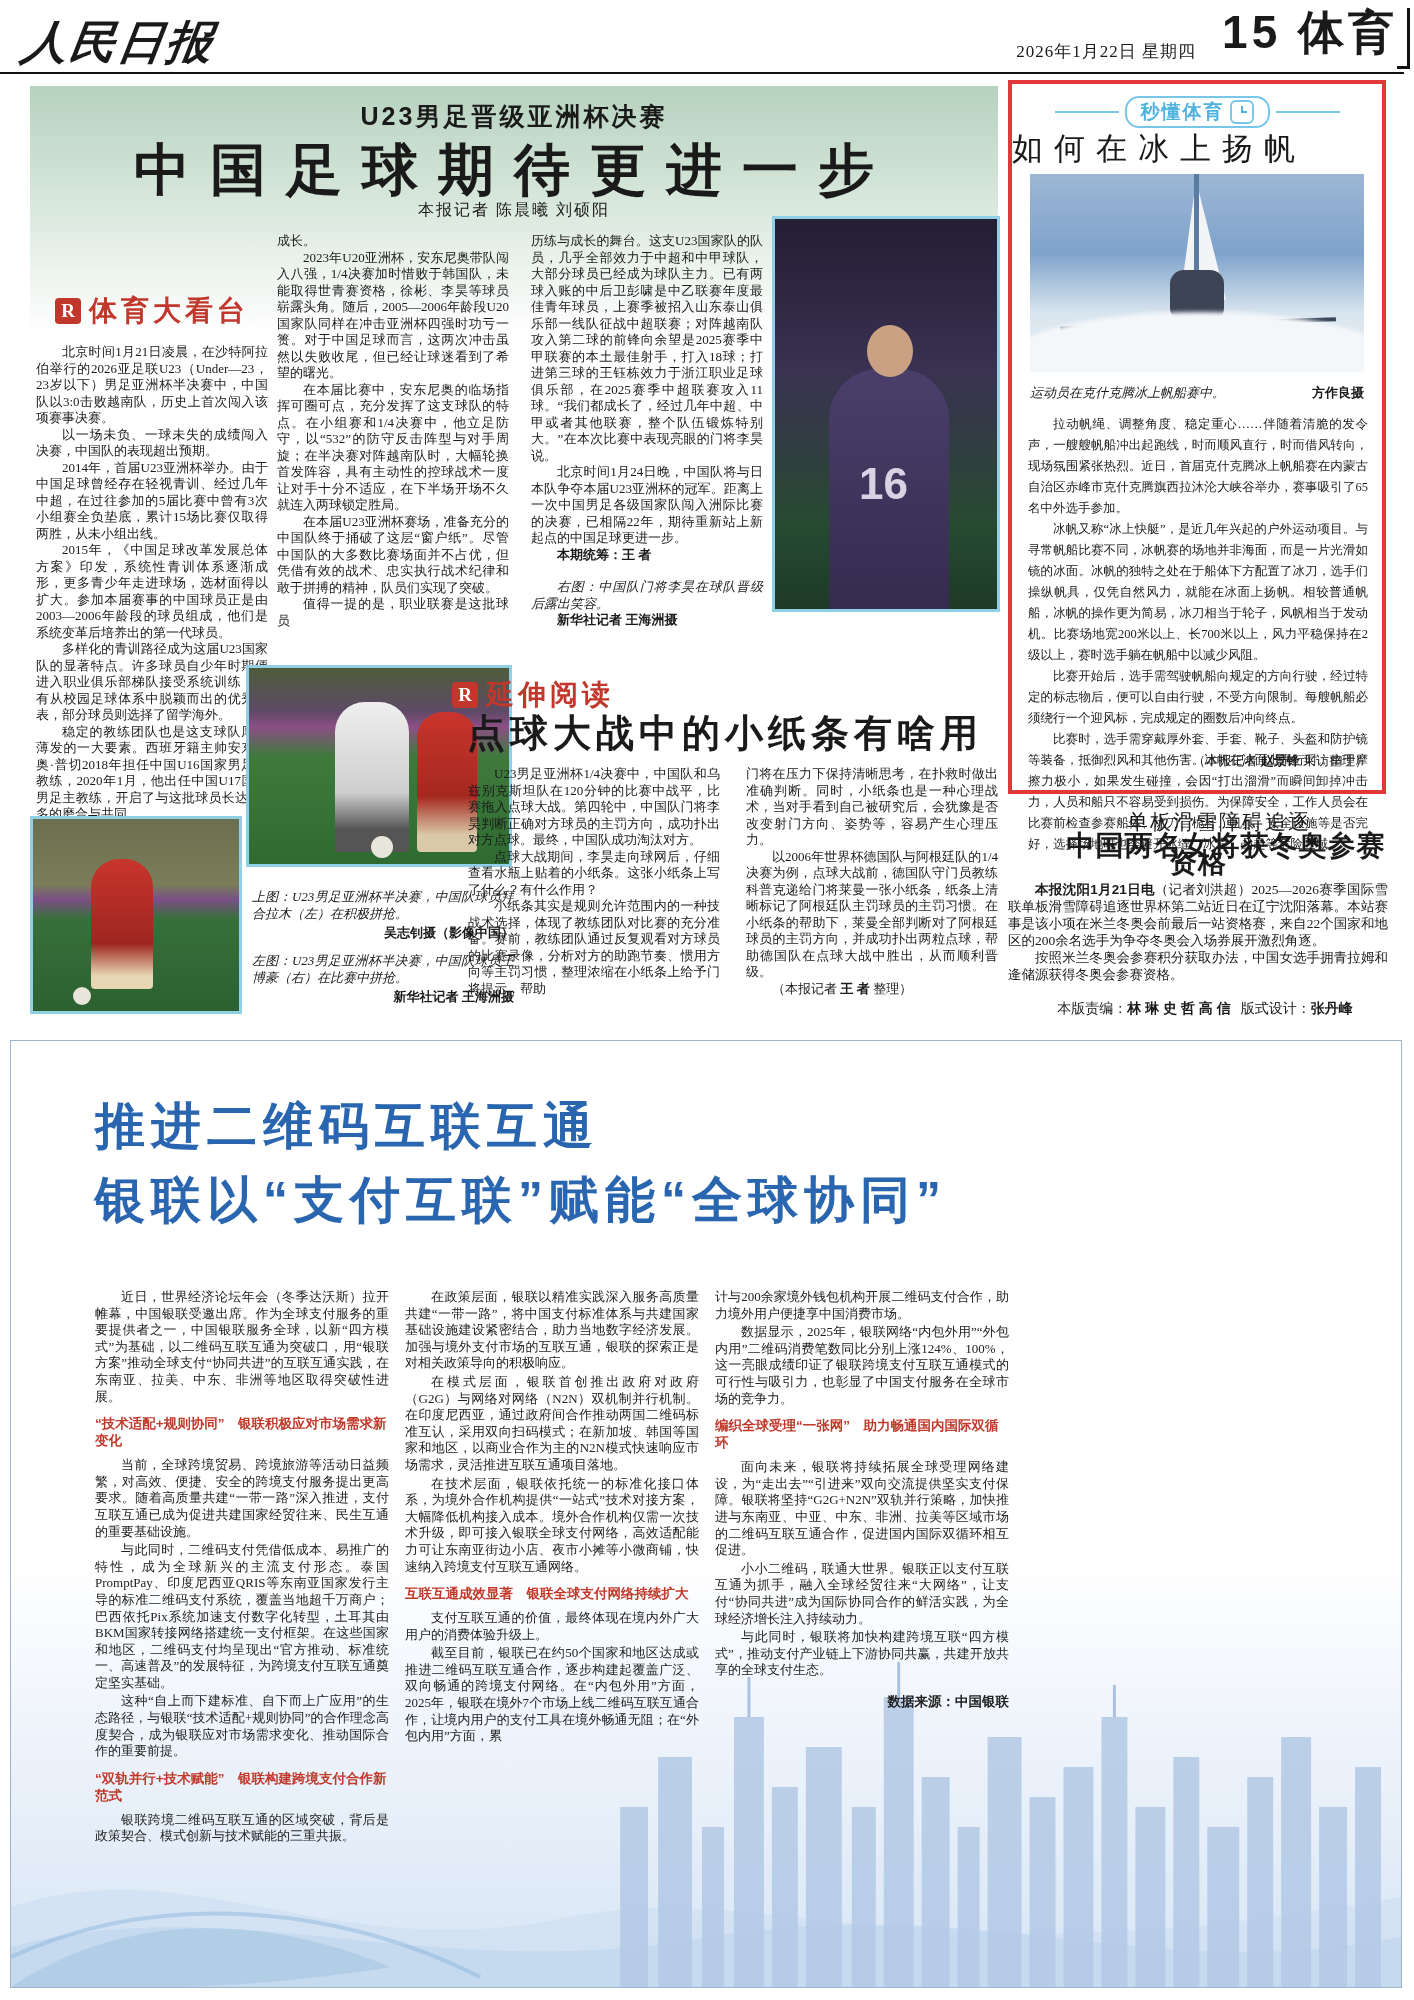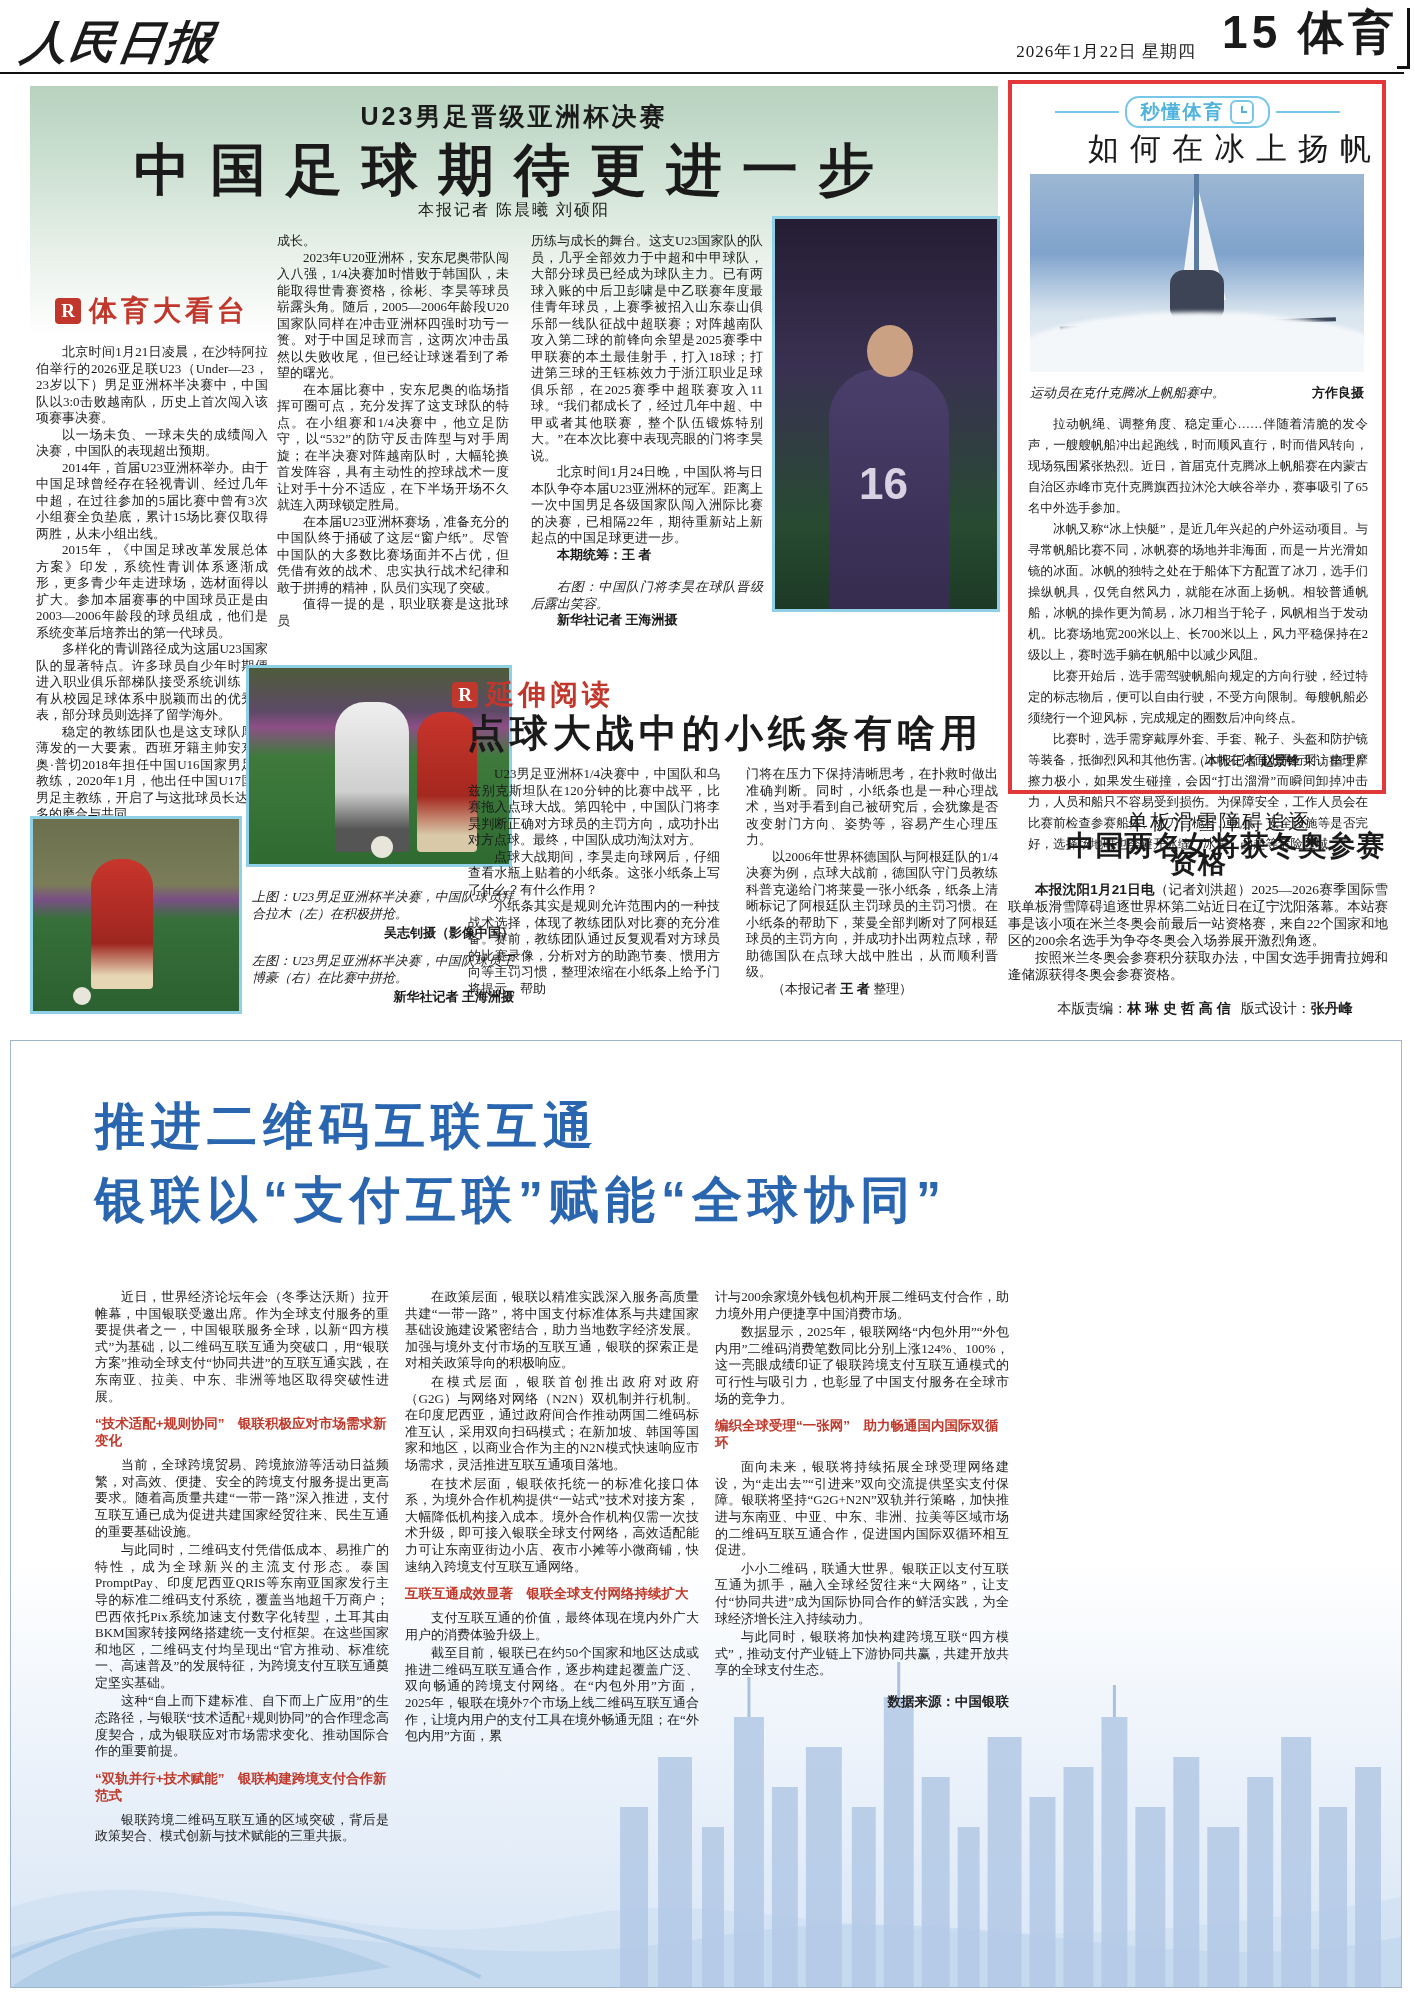--- a/index.html
+++ b/index.html
@@ -76,21 +76,21 @@
 
   
   #redbox{left:1008px;top:80px;width:378px;height:714px;border:4px solid #e2383a;box-sizing:border-box;background:#fff;}
   #badge-row{position:absolute;left:0;top:12px;width:100%;display:flex;align-items:center;justify-content:center;gap:6px;}
   .badge-line{height:2px;background:#79c7e8;flex:1;max-width:64px;}
   #badge-pill{border:2px solid #79c7e8;border-radius:14px;padding:1px 14px;display:flex;align-items:center;gap:5px;}
   #badge-text{color:#4fb3de;font-size:19px;font-weight:900;letter-spacing:2px;font-family:"Liberation Sans",sans-serif;}
   #clock-icon{width:20px;height:20px;border:2px solid #79c7e8;border-radius:6px;position:relative;}
   #clock-icon:before{content:"";position:absolute;left:9px;top:4px;width:2px;height:7px;background:#4fb3de;}
   #clock-icon:after{content:"";position:absolute;left:9px;top:9px;width:6px;height:2px;background:#4fb3de;}
-  #sb-headline{position:absolute;left:0;top:44px;width:100%;text-align:right;font-size:31px;
+  #sb-headline{position:absolute;left:0;top:44px;width:100%;text-align:left;font-size:31px;
                font-family:"Liberation Sans",sans-serif;font-weight:500;letter-spacing:11px;}
   #sb-photo{position:absolute;left:18px;top:90px;width:334px;height:198px;
             background:linear-gradient(180deg,#9db7d4 0%,#7fa3cc 40%,#d8e4ee 70%,#eef3f7 100%);overflow:hidden;}
   #sb-photo .sail{position:absolute;left:150px;top:6px;width:0;height:0;
                   border-left:16px solid transparent;border-right:30px solid transparent;border-bottom:120px solid #f2f4f6;}
   #sb-photo .mast{position:absolute;left:164px;top:0;width:5px;height:150px;background:#5a7ca0;}
   #sb-photo .runner{position:absolute;left:30px;top:148px;width:276px;height:4px;background:#39465a;transform:rotate(-2deg);}
   #sb-photo .pilot{position:absolute;left:140px;top:96px;width:54px;height:52px;border-radius:14px;background:#3c4456;}
   #sb-photo .mist{position:absolute;left:-20px;bottom:-30px;width:380px;height:90px;border-radius:50%;background:#f4f7fa;filter:blur(2px);}
   #sb-caption{position:absolute;left:18px;top:300px;width:334px;display:flex;justify-content:space-between;font-size:13px;}

